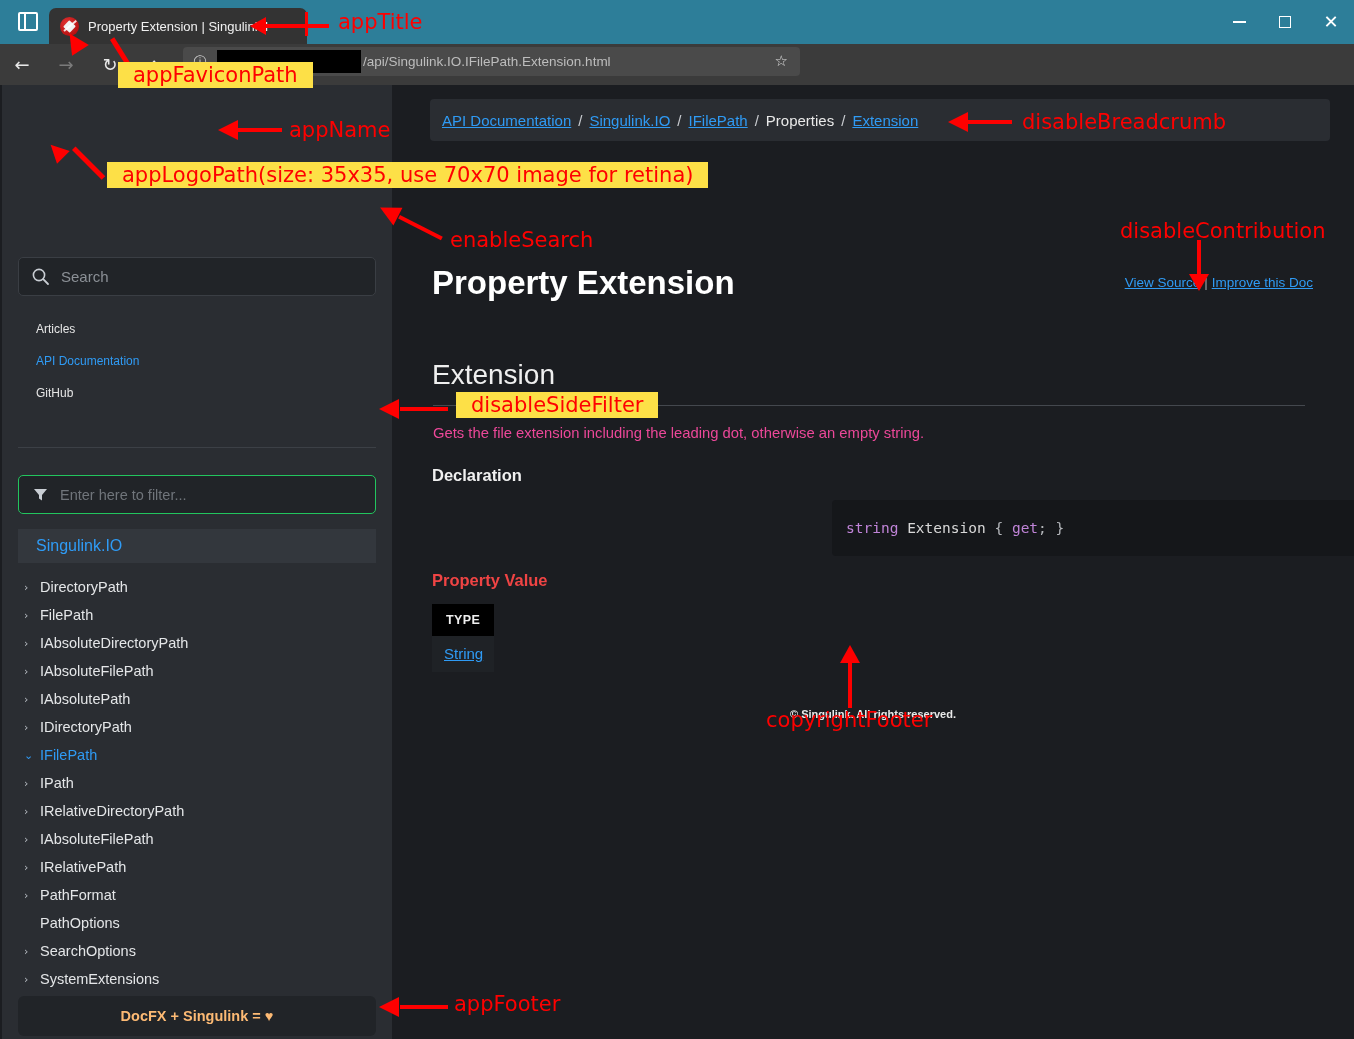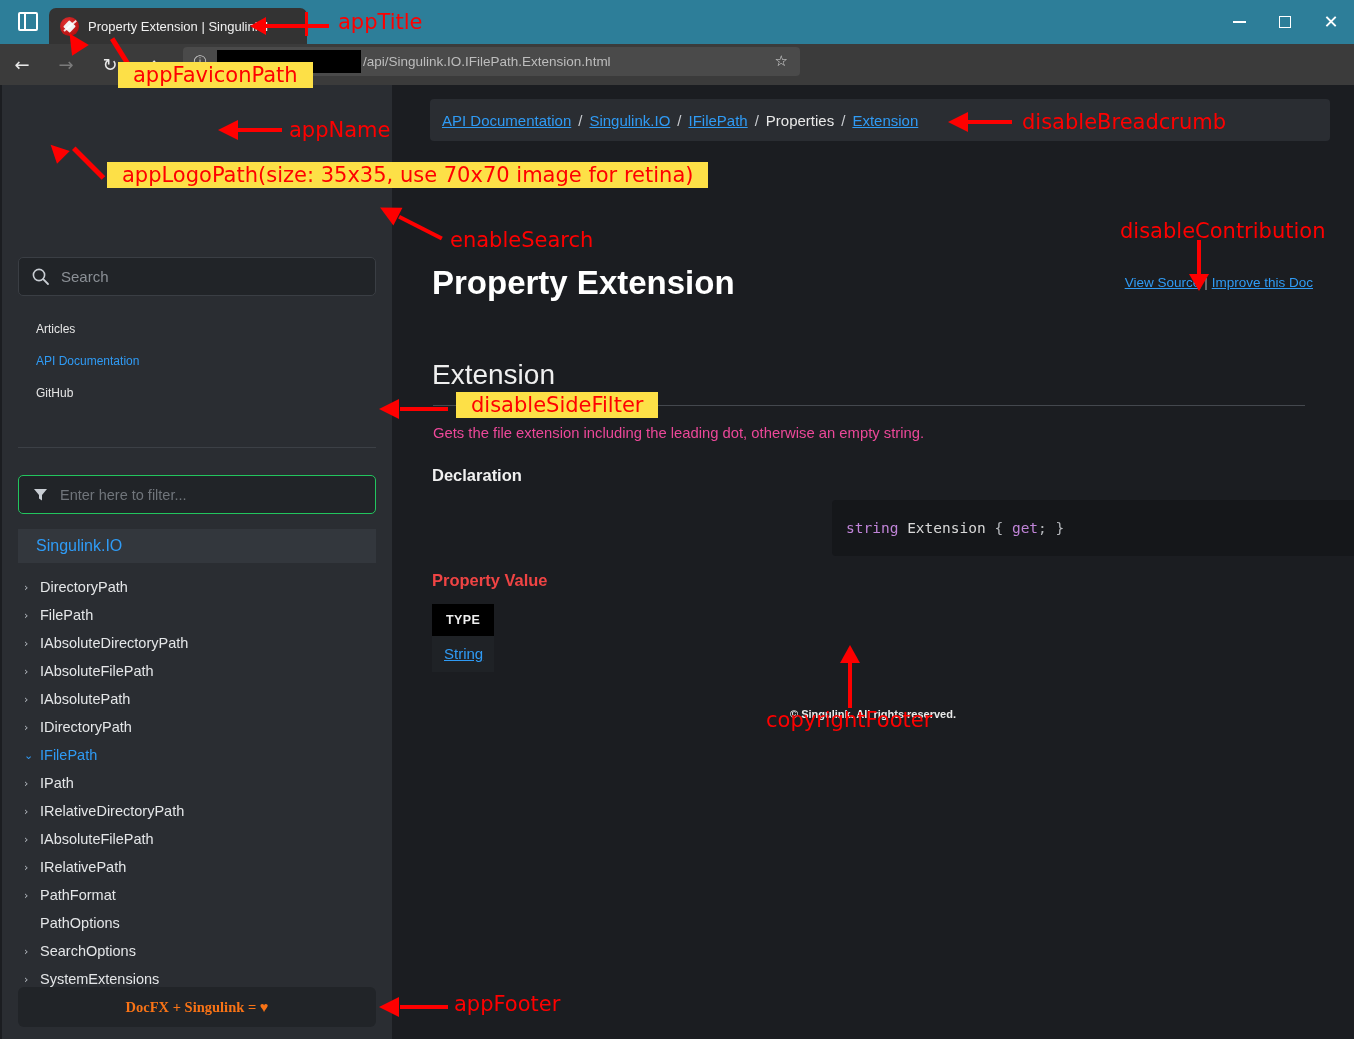--- a/index.html
+++ b/index.html
@@ -127,24 +127,24 @@
   .chev {
     width: 14px; flex: 0 0 auto; color: #b9bec4; font-size: 11px;
     font-family: "DejaVu Sans", sans-serif; text-align: left;
   }
   .chev.none { color: transparent; }
   .tree-label { margin-left: 2px; font-size: 14.5px; color: #e4e6e8; }
   .tree-item.active .tree-label { color: #2f9bf5; }
   .tree-item.active .chev { color: #2f9bf5; }
 
   .appfooter {
-    position: absolute; left: 16px; bottom: 12px; width: 358px; height: 40px;
+    position: absolute; left: 16px; bottom: 3px; width: 358px; height: 40px;
     background: #212428; border-radius: 6px;
     display: flex; align-items: center; justify-content: center;
-    color: #f97316; font-size: 14.5px; font-weight: bold; font-family: Liberation Serif, serif;
+    color: #fdba74; font-size: 14.5px; font-weight: bold;
   }
 
   
   .main { position: absolute; left: 392px; top: 0; width: 962px; height: 954px; background: #1b1d21; }
   .breadcrumb {
     position: absolute; left: 38px; top: 14px; width: 900px; height: 42px;
     background: #2a2d32; border-radius: 4px; display: flex; align-items: center;
     padding-left: 12px; font-size: 15px;
   }
   .bc-link { color: #2f9bf5; }

